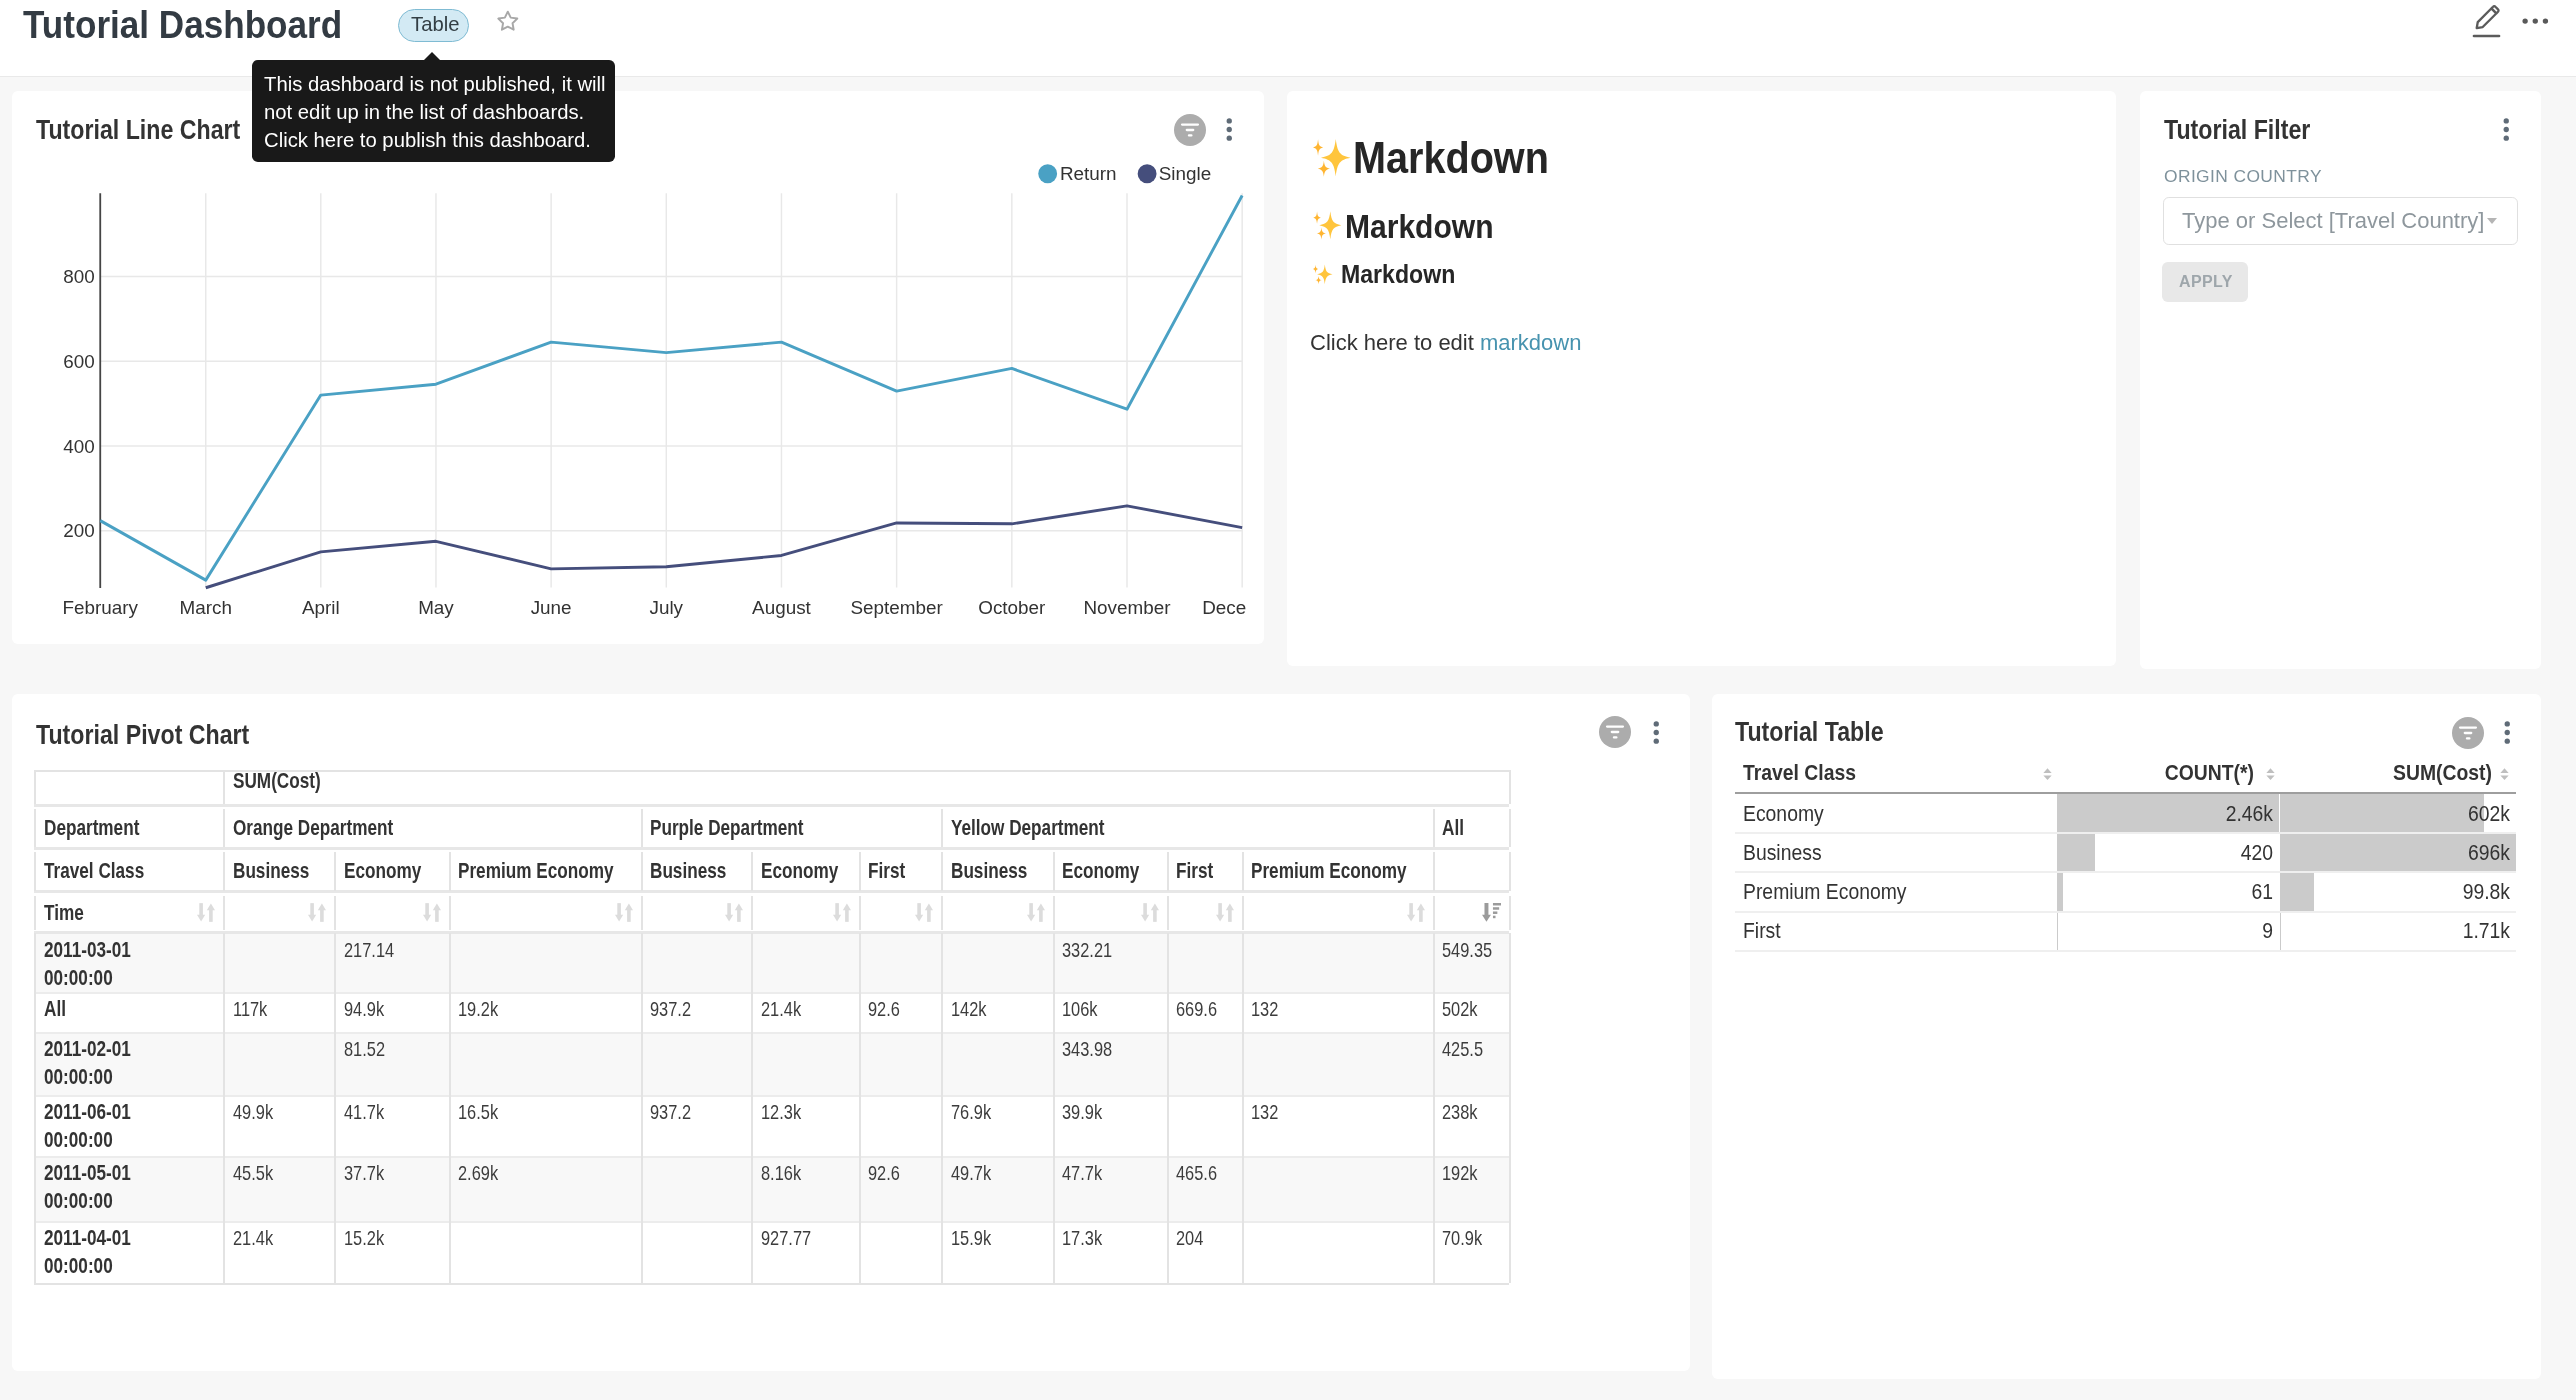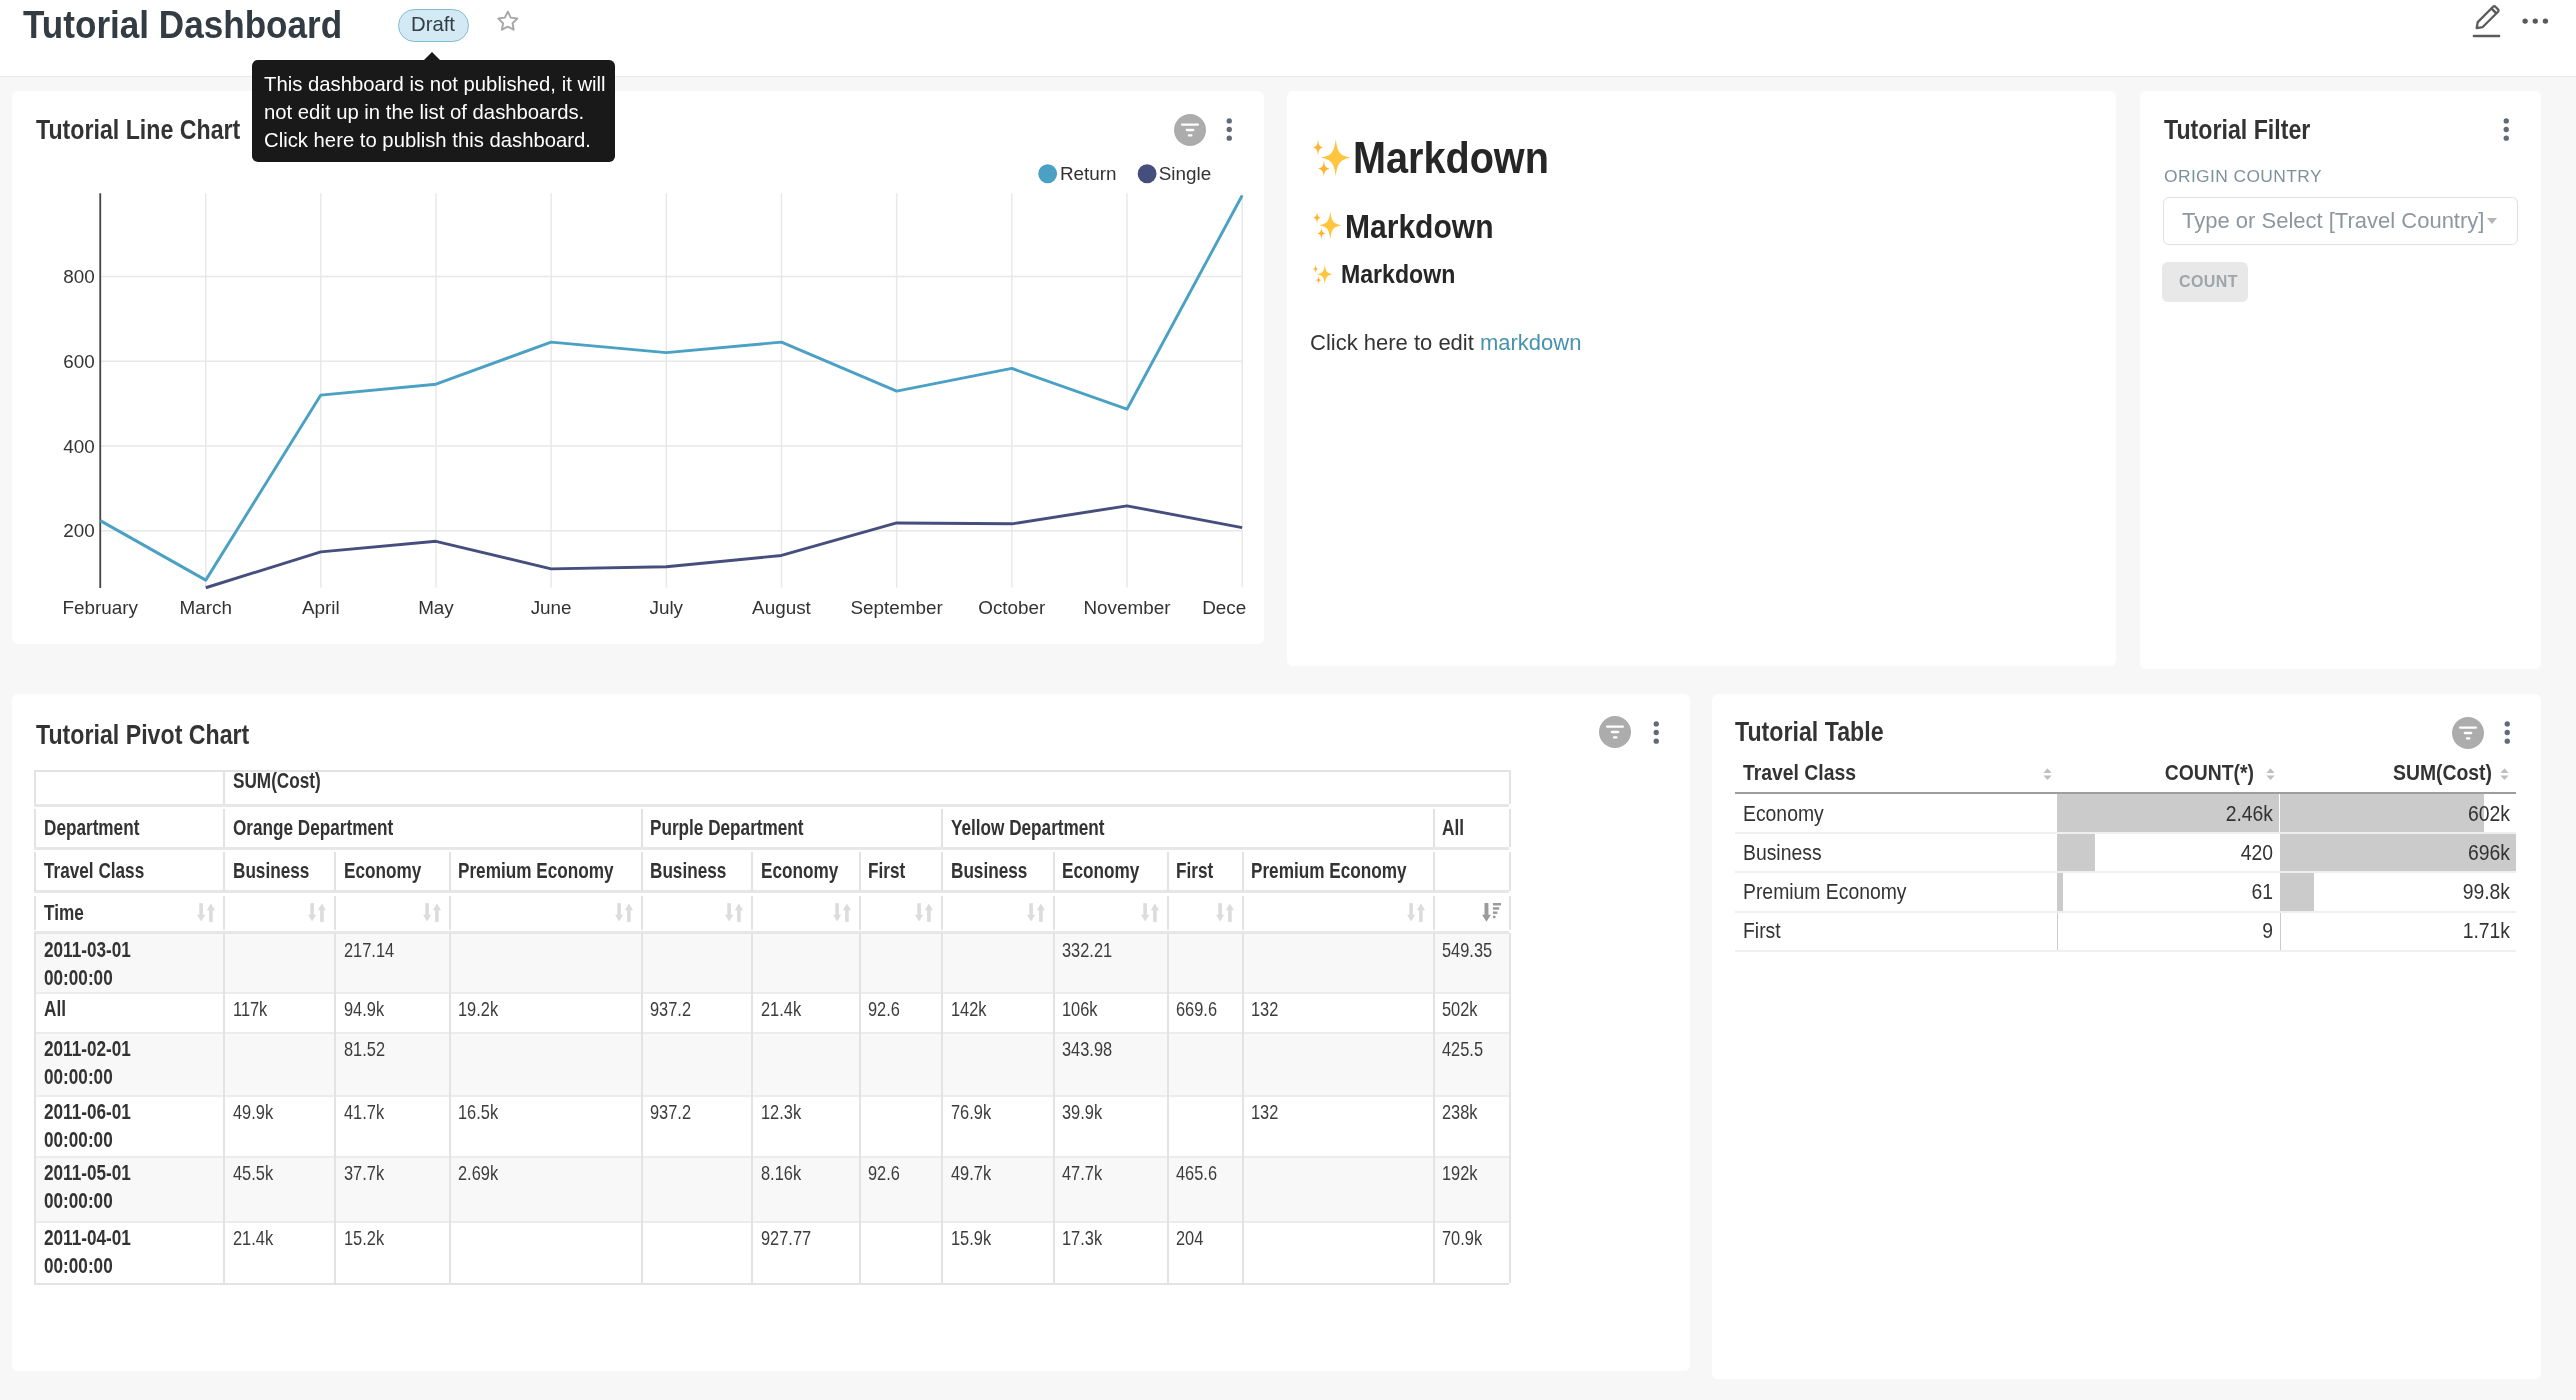--- a/index.html
+++ b/index.html
@@ -13,21 +13,21 @@
 .nr { transform:scaleX(0.88); transform-origin:100% 0; }
 .pn { transform:scaleX(0.78); transform-origin:0 0; }
 .z { z-index:30; }
 </style>
 </head>
 <body>
 
 <div class="abs" style="left:0;top:0;width:2576px;height:77px;background:#fff;border-bottom:1.5px solid #E9E9E9;"></div>
 <div class="txt" style="left:23px;top:5.1px;font-size:39px;color:#333B43;font-weight:700;transform:scaleX(0.9);transform-origin:0 0;">Tutorial Dashboard</div>
 <div class="abs" style="left:398px;top:8.7px;width:71px;height:33px;background:#D3EAF4;border:1.5px solid #7FBBD3;border-radius:16.7px;"></div>
-<div class="txt" style="left:411px;top:13.8px;font-size:20.3px;color:#333E44;">Draft</div>
+<div class="txt" style="left:411px;top:13.8px;font-size:20.3px;color:#333E44;">Table</div>
 <svg class="abs" style="left:494px;top:8px;" width="27.6" height="27.6" viewBox="0 0 24 24" fill="none" stroke="#A8A8A8" stroke-width="1.7" stroke-linejoin="round">
     <path d="M12 3.2l2.55 5.17 5.7.83-4.13 4.02.98 5.68L12 16.22 6.9 18.9l.98-5.68L3.75 9.2l5.7-.83z"></path>
   </svg>
 
 <svg class="abs" style="left:2469px;top:3.6px;" width="35" height="35" viewBox="0 0 24 24" fill="#5B5B5B">
     <path d="M15.3 3.1 l3.4 3.4 -9.3 9.3 -4.1 .7 .7 -4.1 z M16.5 1.9 a1.1 1.1 0 0 1 1.6 0 l1.8 1.8 a1.1 1.1 0 0 1 0 1.6 l-1.1 1.1 -3.4 -3.4 z" fill="none" stroke="#5B5B5B" stroke-width="1.6" stroke-linejoin="round"></path>
     <rect x="2.5" y="21" width="19" height="1.8" rx="0.9"></rect>
   </svg>
 <svg class="abs" style="left:2520px;top:16px;" width="32" height="11.6" viewBox="0 0 44 16">
     <circle cx="7" cy="7" r="3.7" fill="#595959"></circle>
@@ -136,21 +136,21 @@
 <svg class="abs" style="left:2503px;top:118px;" width="6.5" height="23" viewBox="0 0 9 32">
     <circle cx="4.5" cy="4" r="3.7" fill="#5F6B77"></circle>
     <circle cx="4.5" cy="16" r="3.7" fill="#5F6B77"></circle>
     <circle cx="4.5" cy="28" r="3.7" fill="#5F6B77"></circle>
   </svg>
 <div class="txt" style="left:2164px;top:168px;font-size:17.4px;color:#7E919B;letter-spacing:0.4px;">ORIGIN COUNTRY</div>
 <div class="abs" style="left:2163px;top:197px;width:355px;height:48px;border:1.5px solid #E0E0E0;border-radius:5.8px;background:#fff;"></div>
 <div class="txt" style="left:2182px;top:210px;font-size:22px;color:#8E979D;">Type or Select [Travel Country]</div>
 <div class="abs" style="left:2487px;top:218px;width:0;height:0;border-left:5.8px solid transparent;border-right:5.8px solid transparent;border-top:6.5px solid #B5B5B5;"></div>
 <div class="abs" style="left:2162px;top:262px;width:86px;height:40px;background:#E8E8E8;border-radius:5.8px;"></div>
-<div class="txt" style="left:2179px;top:274px;font-size:16px;font-weight:700;color:#9EA6AB;letter-spacing:0.4px;">COUNT</div>
+<div class="txt" style="left:2179px;top:274px;font-size:16px;font-weight:700;color:#9EA6AB;letter-spacing:0.4px;">APPLY</div>
 
 <div class="card" style="left:11.6px;top:694px;width:1678px;height:677px;"></div>
 <div class="ctitle" style="left:36px;top:721px;">Tutorial Pivot Chart</div>
 <svg class="abs" style="left:1599px;top:716px;" width="32" height="32" viewBox="0 0 44 44">
     <circle cx="22" cy="22" r="22" fill="#ACACAC"></circle>
     <rect x="9.5" y="13" width="25" height="3.2" rx="1.6" fill="#fff"></rect>
     <rect x="16" y="20.4" width="12" height="3.2" rx="1.6" fill="#fff"></rect>
     <rect x="19" y="27.8" width="6.5" height="3.2" rx="1.6" fill="#fff"></rect>
   </svg>
 <svg class="abs" style="left:1653px;top:721px;" width="6.5" height="23" viewBox="0 0 9 32">

